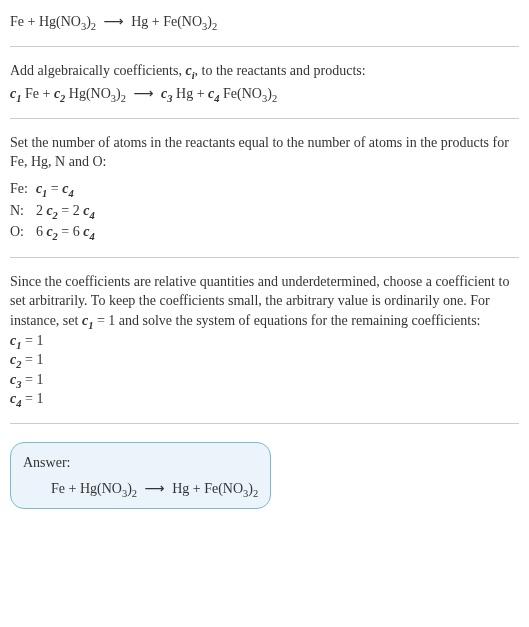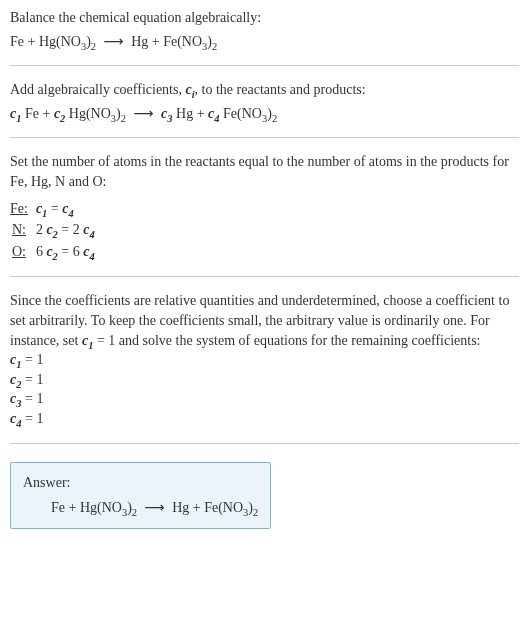--- a/index.html
+++ b/index.html
@@ -41,50 +41,48 @@
     }
     .atom-table {
       margin-top: 6px;
       border-collapse: collapse;
     }
     .atom-table td {
       padding: 1px 6px 1px 0;
       vertical-align: baseline;
     }
     .atom-table td:first-child {
-      text-align: center;
+      text-align: left;
       padding-right: 8px;
-      text-decoration: underline;
     }
     .coef-list {
       margin-top: 0;
     }
     .coef-list div {
       line-height: 1.4;
     }
     .answer-box {
       border: 1px solid #7ab8d8;
       background: #eaf4fa;
-      border-radius: 2px;
+      border-radius: 14px;
       padding: 10px 12px;
       display: inline-block;
       margin-top: 4px;
     }
     .answer-label {
       margin-bottom: 6px;
     }
     .answer-eq {
       padding-left: 28px;
     }
   </style>
 </head>
 <body>
 
 <div class="section">
-  <div>Balance the chemical equation algebraically:</div>
   <div class="equation">
     <span>Fe</span><span> + </span><span><span>Hg(NO</span><span class="sub">3</span><span>)</span><span class="sub">2</span></span>
     <span class="arrow">⟶</span>
     <span>Hg</span><span> + </span><span><span>Fe(NO</span><span class="sub">3</span><span>)</span><span class="sub">2</span></span>
   </div>
 </div>
 
 <hr>
 
 <div class="section">

